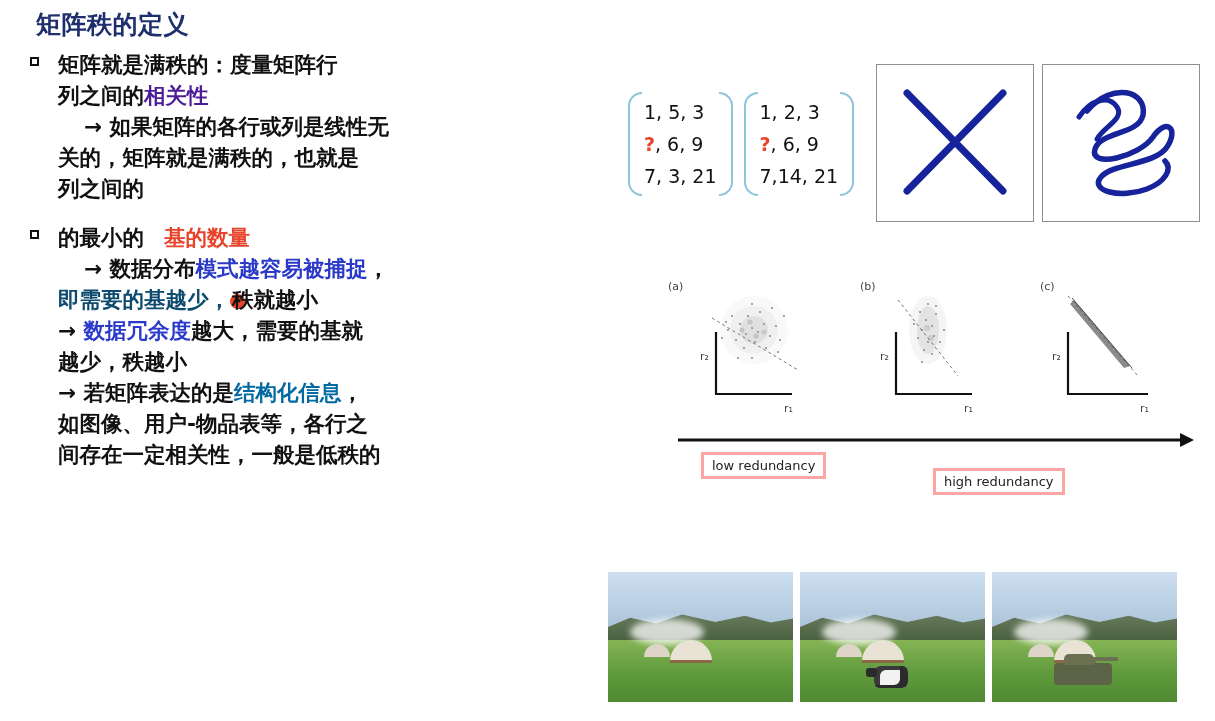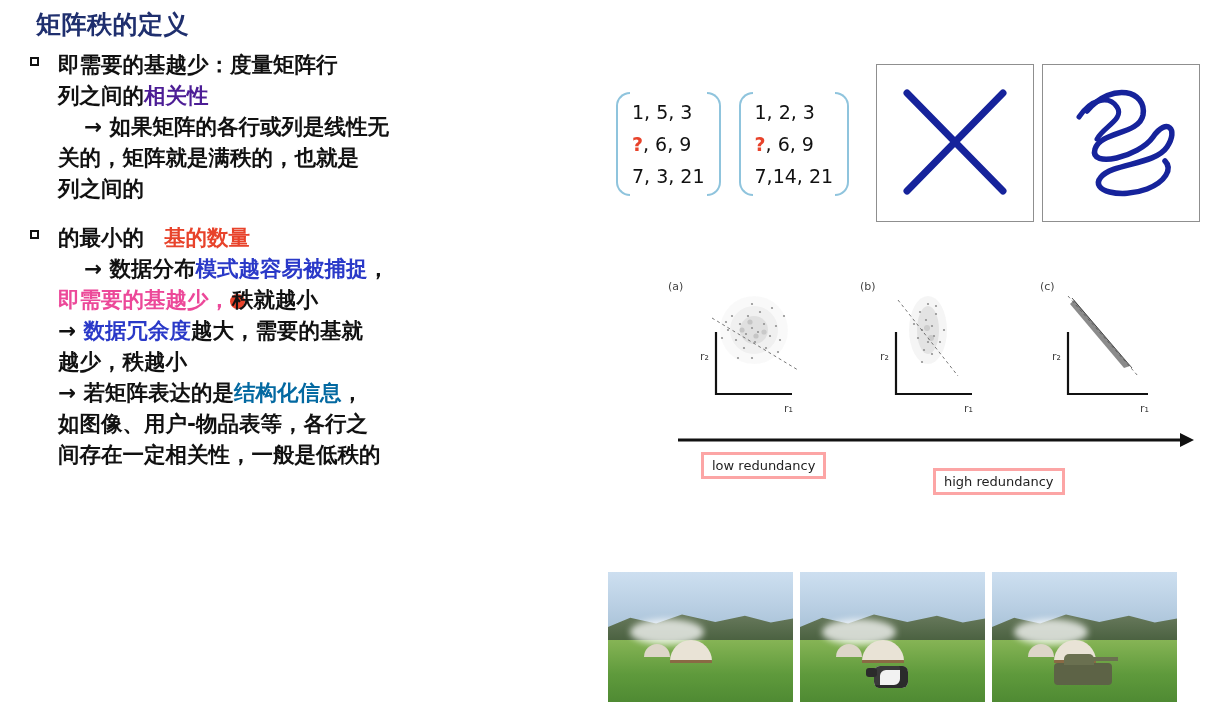--- a/index.html
+++ b/index.html
@@ -92,24 +92,24 @@
     position: absolute;
     left: 608px;
     top: 0;
     width: 607px;
     height: 721px;
   }
 
   
   .matrix-row {
     position: absolute;
-    left: 8px;
+    left: 20px;
     top: 92px;
     display: flex;
-    gap: 18px;
+    gap: 11px;
   }
   .matrix {
     position: relative;
     padding: 4px 10px;
     font-size: 19px;
     line-height: 32px;
     color: #111111;
     font-family: "DejaVu Sans", "Liberation Sans", sans-serif;
   }
   .matrix::before, .matrix::after {
@@ -305,41 +305,41 @@
 </head>
 <body>
 
 <div id="left-col">
 
   <h1 id="slide-title">矩阵秩的定义</h1>
 
   <div class="bullet-block">
     <span class="bullet-marker"></span>
     <div class="lead-line">
-      <span>即需要的基越少</span><span>：度量矩阵行</span>
+      <span>矩阵就是满秩的</span><span>：度量矩阵行</span>
     </div>
     <div class="lead-line">
       <span>列之间的</span><span class="hl-blue">相关性</span>
     </div>
     <div class="sub-line indent">→  如果矩阵的各行或列是线性无</div>
     <div class="sub-line">关的，矩阵就是满秩的，也就是</div>
     <div class="sub-line">列之间的</div>
   </div>
 
   <div class="bullet-block gap-block">
     <span class="bullet-marker"></span>
     <div class="lead-line">
       <span>的最小的</span><span class="hl-red">基的数量</span>
     </div>
 
     <div class="sub-line indent">
       <span><span style="color: rgb(17, 17, 17);">→  数据分布</span><span style="color: rgb(42, 57, 200);">模式越容易被捕捉</span><span style="color: rgb(17, 17, 17);">，</span></span>
     </div>
     <div class="sub-line">
-      <span><span style="color: #ec4899; margin-top: 8px;">即需要的基越少，</span><span class="circle-mark"></span><span class="over-circle" style="color: rgb(17, 17, 17);">秩就越小</span></span>
+      <span><span style="color: #0c4a6e; margin-top: 8px;">即需要的基越少，</span><span class="circle-mark"></span><span class="over-circle" style="color: rgb(17, 17, 17);">秩就越小</span></span>
     </div>
     <div class="sub-line">
       <span><span style="color: rgb(17, 17, 17);">→  </span><span style="color: rgb(42, 57, 200);">数据冗余度</span><span style="color: rgb(17, 17, 17);">越大，需要的基就</span></span>
     </div>
     <div class="sub-line">
       <span>越少，秩越小</span>
     </div>
     <div class="sub-line">
       <span><span style="color: rgb(17, 17, 17);">→  若矩阵表达的是</span><span style="color: #0369a1;">结构化信息</span><span style="color: rgb(17, 17, 17);">，</span></span>
     </div>

